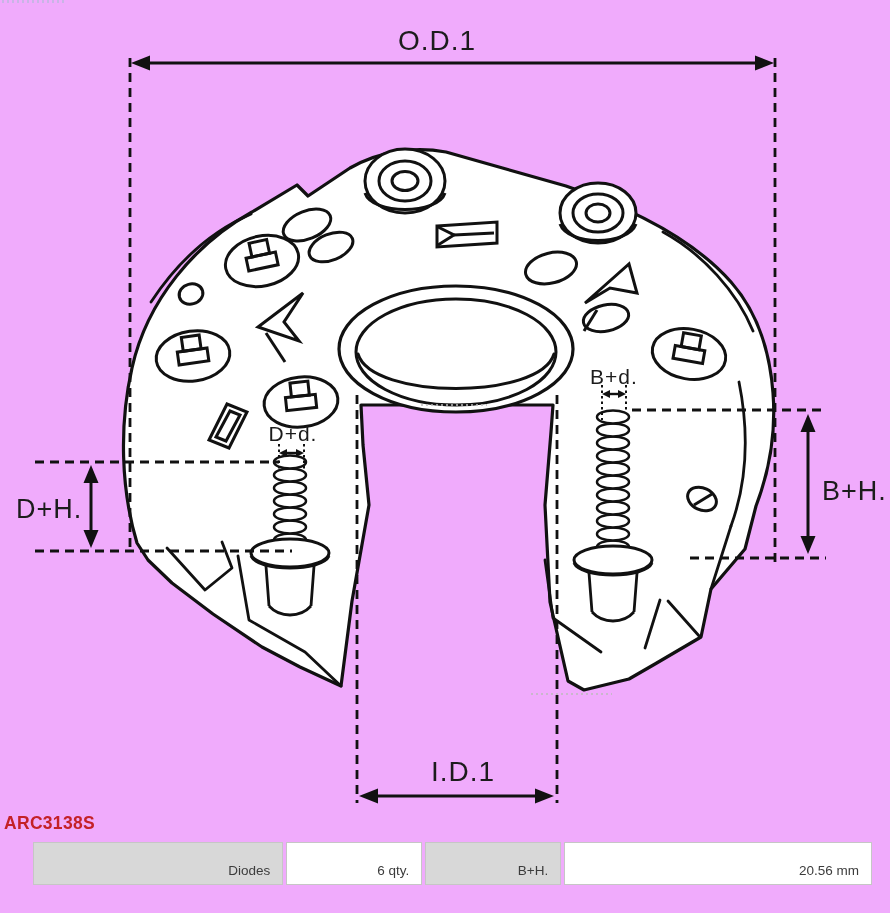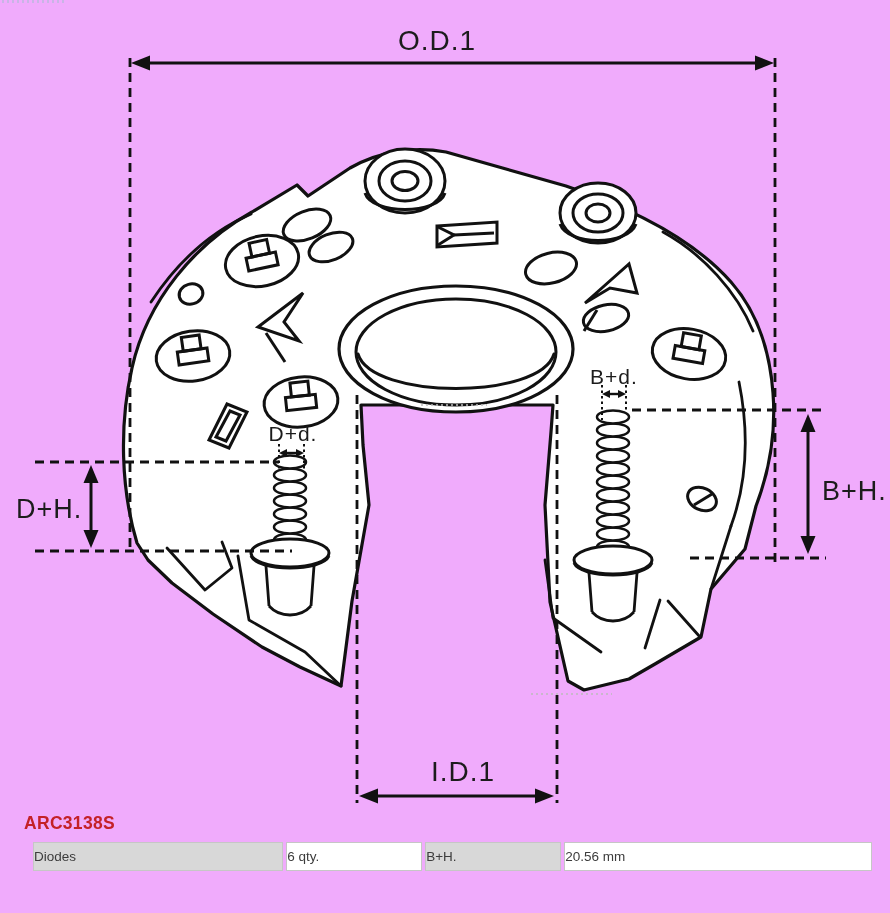--- a/index.html
+++ b/index.html
@@ -1,26 +1,26 @@
 <!DOCTYPE html>
 <html><head>
 <meta charset="utf-8">
 <style>
   html,body{margin:0;padding:0;background:#fff;}
   .stage{position:relative;width:890px;height:913px;background:#f0abfc;overflow:hidden;
          font-family:"Liberation Sans",sans-serif;}
   .logo-fragment{position:absolute;left:2px;top:0;width:64px;height:3px;opacity:.55;
     background:repeating-linear-gradient(90deg,#a9bcd4 0 2px,transparent 2px 5px);}
   .drawing-svg{position:absolute;left:0;top:0;}
-  .part-number{position:absolute;left:24px;top:813px;font-size:17.5px;font-weight:700;
+  .part-number{position:absolute;left:4px;top:813px;font-size:17.5px;font-weight:700;
     letter-spacing:.3px;color:#c42127;cursor:pointer;}
   .spec-table{position:absolute;left:30px;top:839px;width:845px;border-collapse:separate;
     border-spacing:3px;table-layout:fixed;}
   .spec-table td{height:27px;border:1px solid #c6c6c6;font-size:13.5px;color:#3c3c3c;
-    padding:0 12px 0 0;vertical-align:middle;white-space:nowrap;}
+    text-align:right;padding:14px 12px 0 0;vertical-align:middle;white-space:nowrap;}
   .spec-table td.lbl{background:#d8d8d8;}
   .spec-table td.val{background:#ffffff;}
   .c1{width:30.5%}.c2{width:15.8%}.c3{width:15.8%}.c4{width:37.9%}
   svg text{font-family:"Liberation Sans",sans-serif;fill:#1c1c1c;letter-spacing:1px;}
   .dim-big{font-size:28px;}
   .dim-med{font-size:27px;}
   .dim-small{font-size:21px;}
 </style>
 </head>
 <body>

